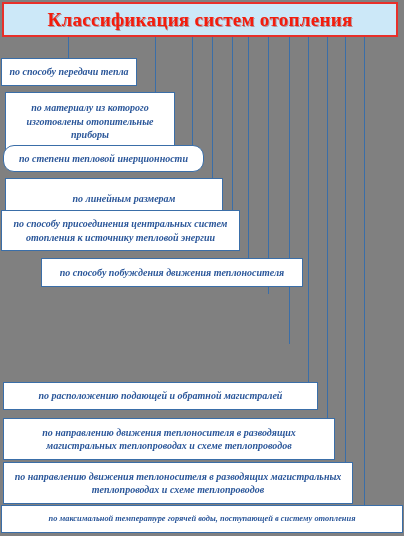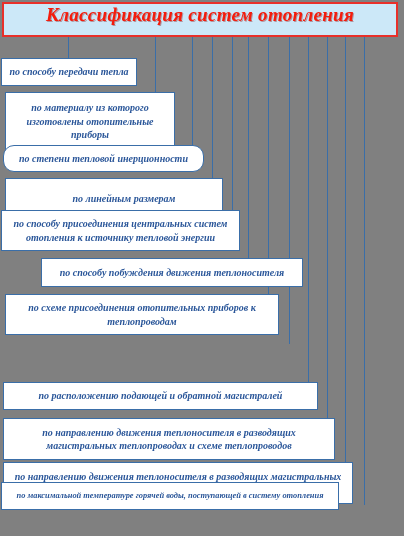--- a/index.html
+++ b/index.html
@@ -24,23 +24,22 @@
   .title-bar {
     position: absolute;
     left: 2px;
     top: 2px;
     width: 396px;
     height: 35px;
     background: #cce8f8;
     border: 2px solid #e8302a;
     box-sizing: border-box;
     display: flex;
-    align-items: flex-start;
+    align-items: center;
     justify-content: center;
-    font-style: italic;
   }
   .title-text {
     color: #f41c0c;
     font-weight: bold;
     font-size: 19px;
     letter-spacing: 0.3px;
     white-space: nowrap;
     text-shadow: 1px 1px 0 rgba(120,0,0,0.35);
   }
   
@@ -112,34 +111,31 @@
   </div>
 
   <div class="node" style="left:1px; top:210px; width:239px; height:41px;">
     <span class="node-text">по способу присоединения центральных систем отопления к источнику тепловой энергии</span>
   </div>
 
   <div class="node" style="left:1px; top:258px; width:262px; height:29px;margin-left:40px;">
     <span class="node-text">по способу побуждения движения теплоносителя</span>
   </div>
 
-  <div class="node" style="left:5px; top:294px; width:274px; height:41px;">
-    <span class="node-text">по схеме присоединения отопительных приборов к теплопроводам</span>
-  </div>
 
 
   <div class="node" style="left:3px; top:382px; width:315px; height:28px;">
     <span class="node-text">по расположению подающей и обратной магистралей</span>
   </div>
 
   <div class="node small" style="left:3px; top:418px; width:332px; height:42px;">
     <span class="node-text">по направлению движения теплоносителя в разводящих магистральных теплопроводах и схеме теплопроводов</span>
   </div>
 
   <div class="node small" style="left:3px; top:462px; width:350px; height:42px;">
     <span class="node-text">по направлению движения теплоносителя в разводящих магистральных теплопроводах и схеме теплопроводов</span>
   </div>
 
-  <div class="node tiny" style="left:1px; top:482px; width:338px; height:28px;">
+  <div class="node tiny" style="left:1px; top:505px; width:402px; height:28px;">
     <span class="node-text">по максимальной температуре горячей воды, поступающей в систему отопления</span>
   </div>
 
 </div>
 
 </body></html>

